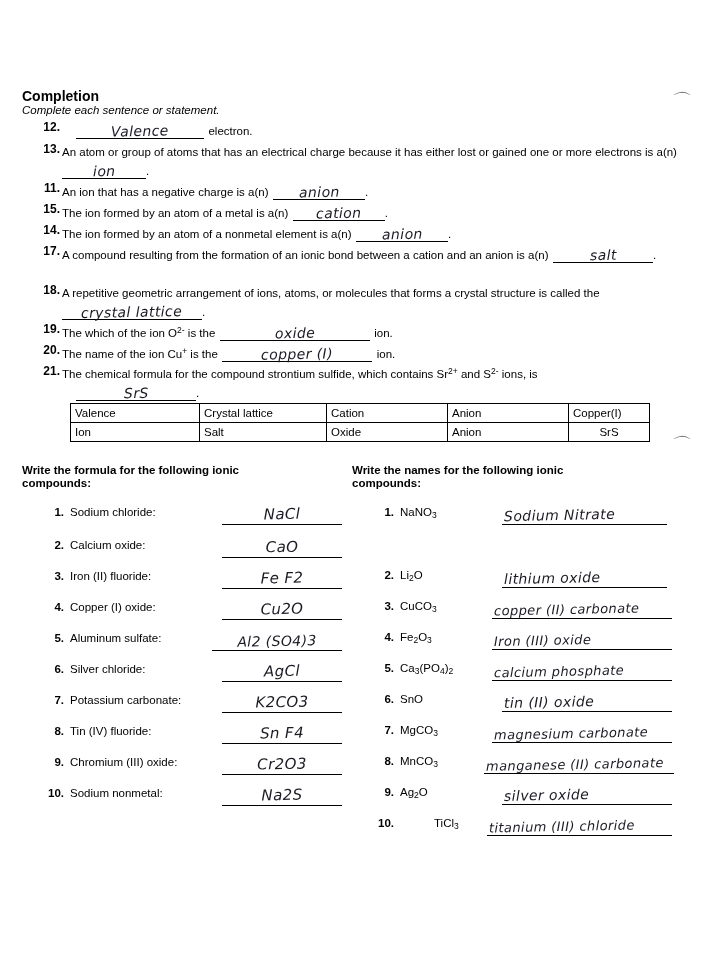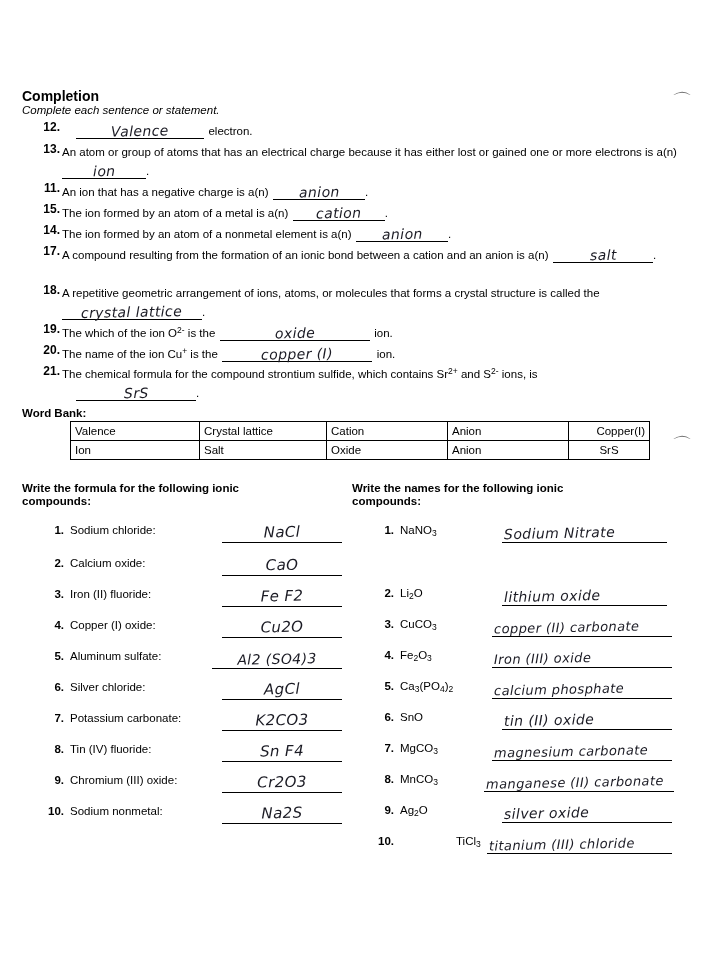--- a/index.html
+++ b/index.html
@@ -264,29 +264,28 @@
         <span class="body-txt">The chemical formula for the compound strontium sulfide, which contains Sr</span><sup>2+</sup><span class="body-txt"> and S</span><sup>2-</sup><span class="body-txt"> ions, is</span>
         <div style="margin-left:14px; margin-top:0px;">
           <span class="ansline" style="width:120px;">
             <span class="hw">SrS</span>
           </span><span class="body-txt">.</span>
         </div>
       </div>
 
     </div>
 
-    <div class="wb-title">Word Bank:</div>
     <table class="wordbank">
       <tbody>
           <tr>
         <td style="width:120px;">Valence</td>
         <td style="width:118px;">Crystal lattice</td>
         <td style="width:112px;">Cation</td>
         <td style="width:112px;">Anion</td>
-        <td style="text-align:right;">Copper(I)</td>
+        <td style="text-align:left;">Copper(I)</td>
       </tr>
       <tr>
         <td>Ion</td>
         <td>Salt</td>
         <td>Oxide</td>
         <td>Anion</td>
         <td style="text-align:center;">SrS</td>
       </tr>
     </tbody>
       </table>
@@ -455,21 +454,21 @@
         <div class="qrow" style="height:31px;">
           <span class="qn">9.</span>
           <span class="ql">Ag<sub>2</sub>O</span>
           <span class="ans left-al" style="left:150px; width:170px; top:0px;">
             <span class="hw">silver oxide</span>
           </span>
         </div>
 
         <div class="qrow" style="height:31px;">
           <span class="qn wide">10.</span>
-          <span class="ql" style="left:104px;">TiCl<sub>3</sub></span>
+          <span class="ql" style="left:82px;">TiCl<sub>3</sub></span>
           <span class="ans left-al" style="left:135px; width:185px; top:0px;">
             <span class="hw sm">titanium (III) chloride</span>
           </span>
         </div>
       </div>
 
     </div>
 
   </div>
 </div>

